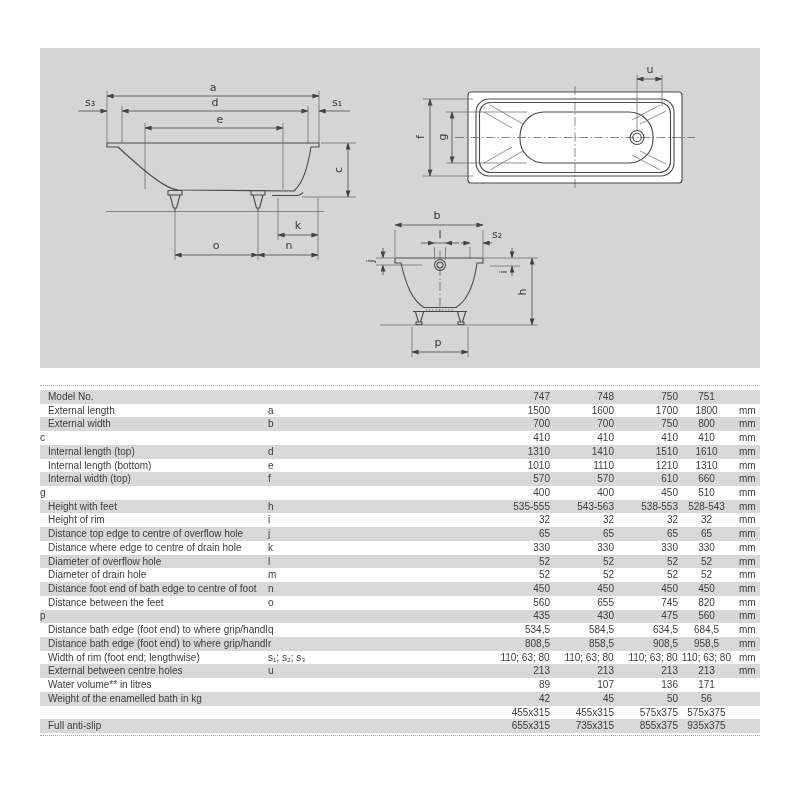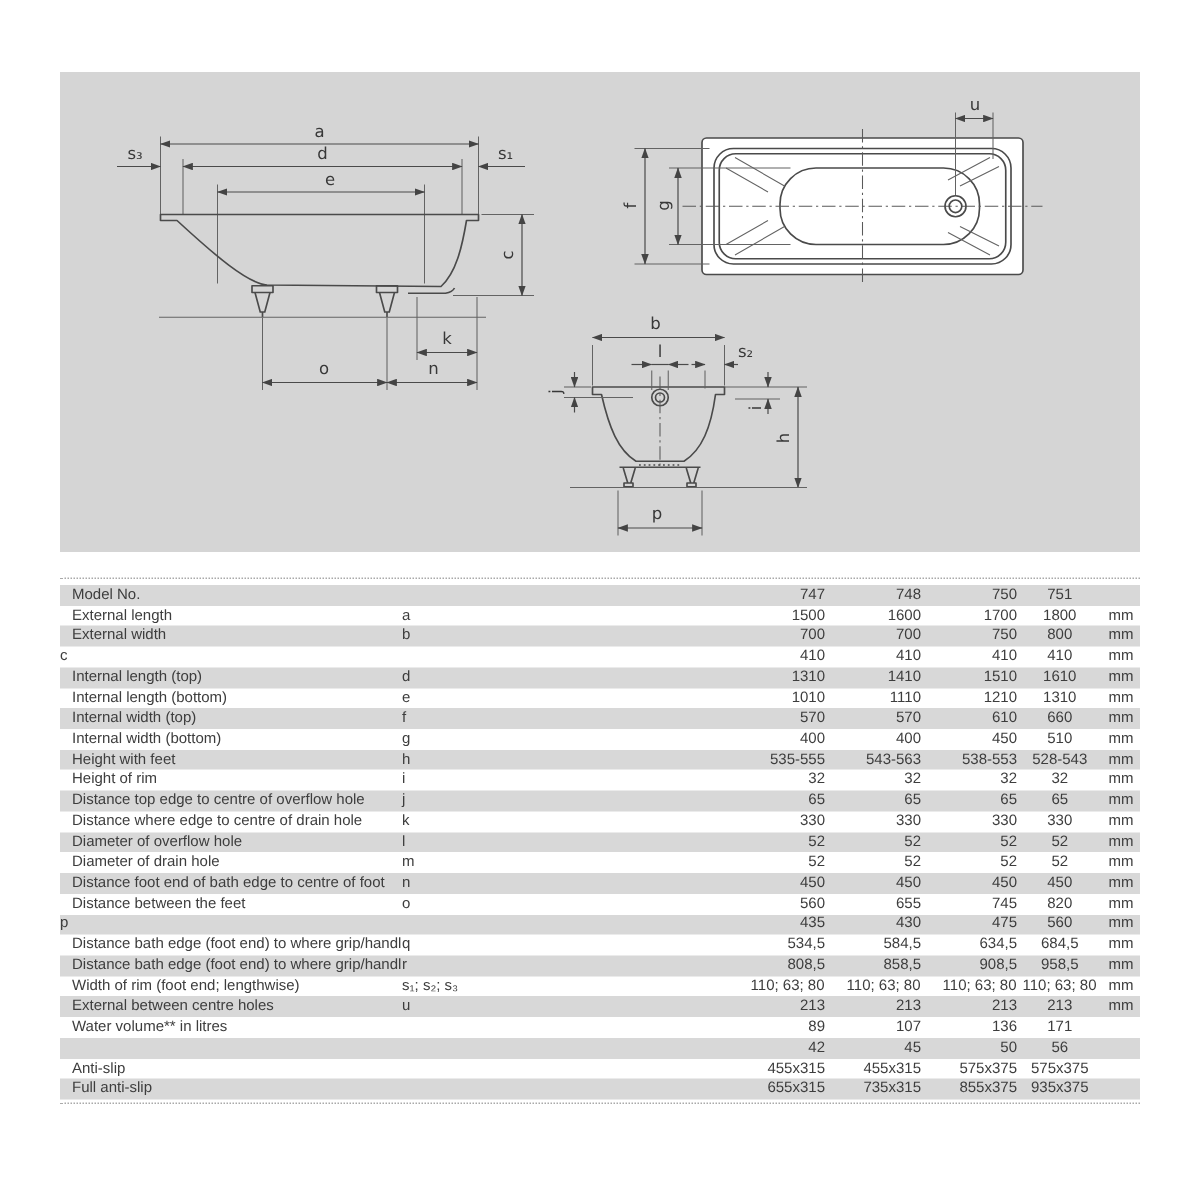--- a/index.html
+++ b/index.html
@@ -241,21 +241,20 @@
       <div class="trow shade">
       <div class="c-label">Internal width (top)</div>
       <div class="c-letter">f</div>
       <div class="c-v">570</div>
       <div class="c-v">570</div>
       <div class="c-v">610</div>
       <div class="c-v4">660</div>
       <div class="c-unit">mm</div>
     </div>
       <div class="trow">
-      <div class="c-label">Internal width (bottom)</div>
       <div class="c-letter">g</div>
       <div class="c-v">400</div>
       <div class="c-v">400</div>
       <div class="c-v">450</div>
       <div class="c-v4">510</div>
       <div class="c-unit">mm</div>
     </div>
       <div class="trow shade">
       <div class="c-label">Height with feet</div>
       <div class="c-letter">h</div>
@@ -375,29 +374,29 @@
       <div class="trow">
       <div class="c-label">Water volume** in litres</div>
       <div class="c-letter"></div>
       <div class="c-v">89</div>
       <div class="c-v">107</div>
       <div class="c-v">136</div>
       <div class="c-v4">171</div>
       <div class="c-unit"></div>
     </div>
       <div class="trow shade">
+      <div class="c-label">Weight of the enamelled bath in kg</div>
       <div class="c-letter"></div>
       <div class="c-v">42</div>
       <div class="c-v">45</div>
       <div class="c-v">50</div>
       <div class="c-v4">56</div>
       <div class="c-unit"></div>
     </div>
       <div class="trow">
-      <div class="c-label">Anti-slip</div>
       <div class="c-letter"></div>
       <div class="c-v">455x315</div>
       <div class="c-v">455x315</div>
       <div class="c-v">575x375</div>
       <div class="c-v4">575x375</div>
       <div class="c-unit"></div>
     </div>
       <div class="trow shade">
       <div class="c-label">Full anti-slip</div>
       <div class="c-letter"></div>

